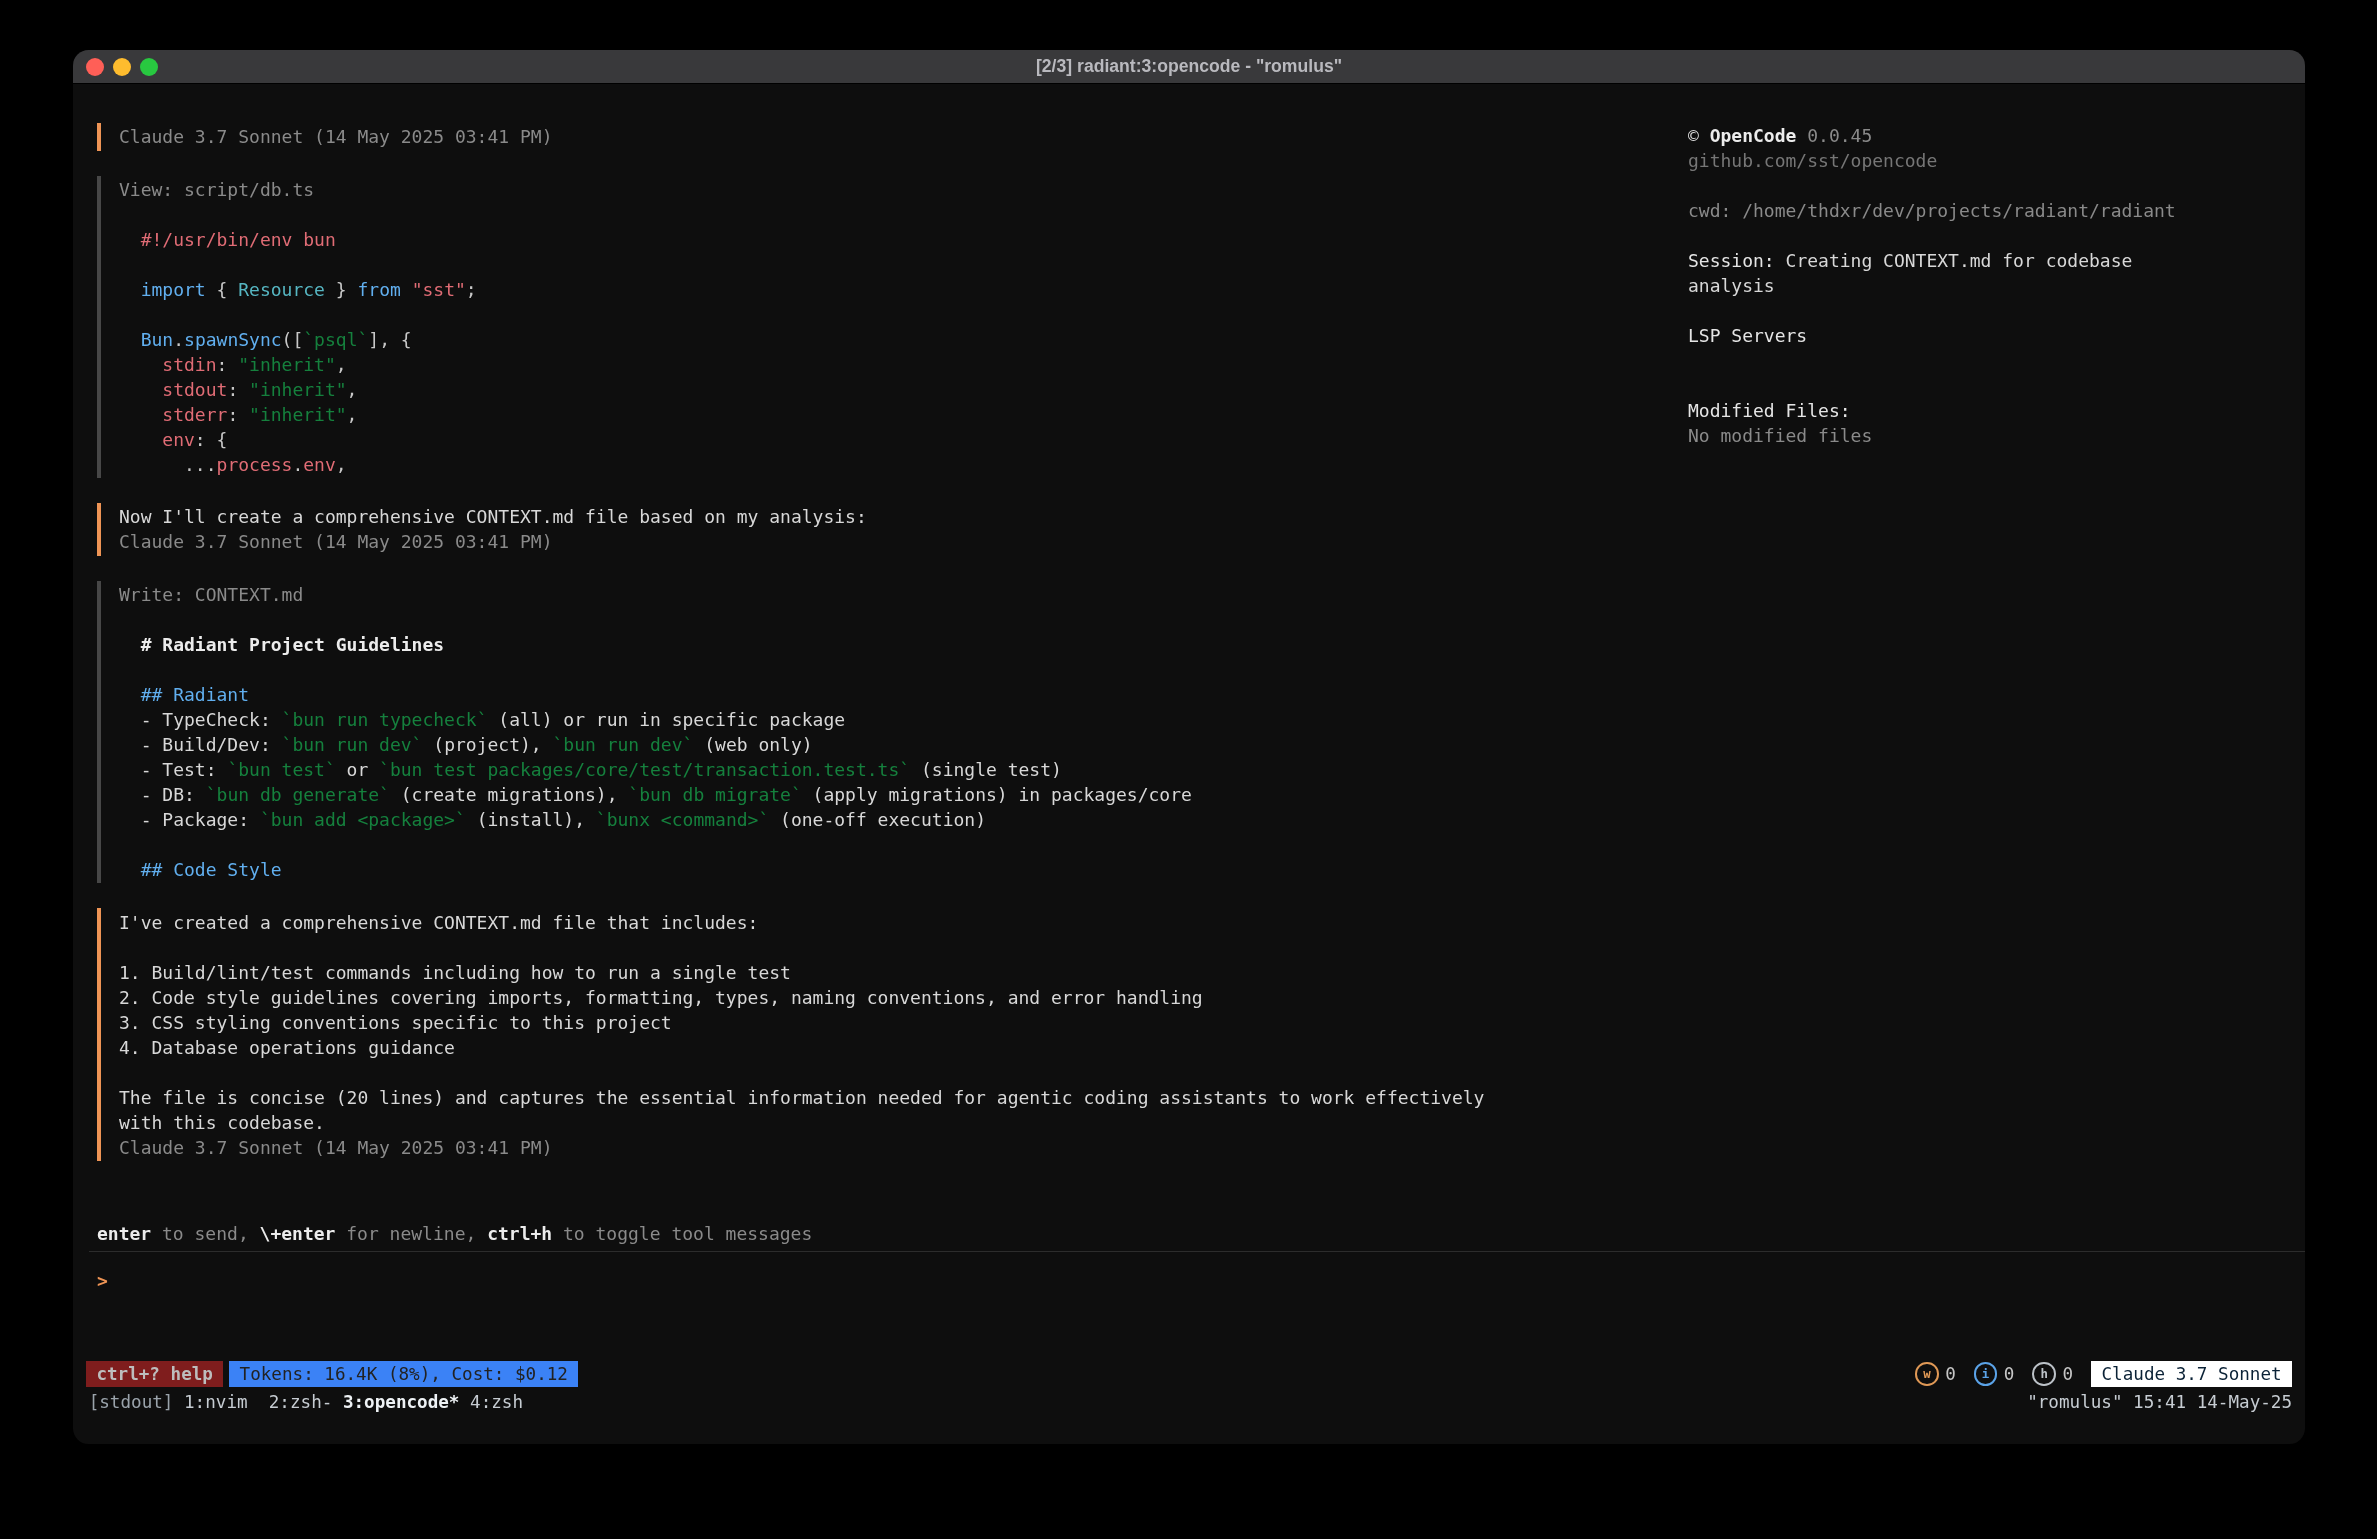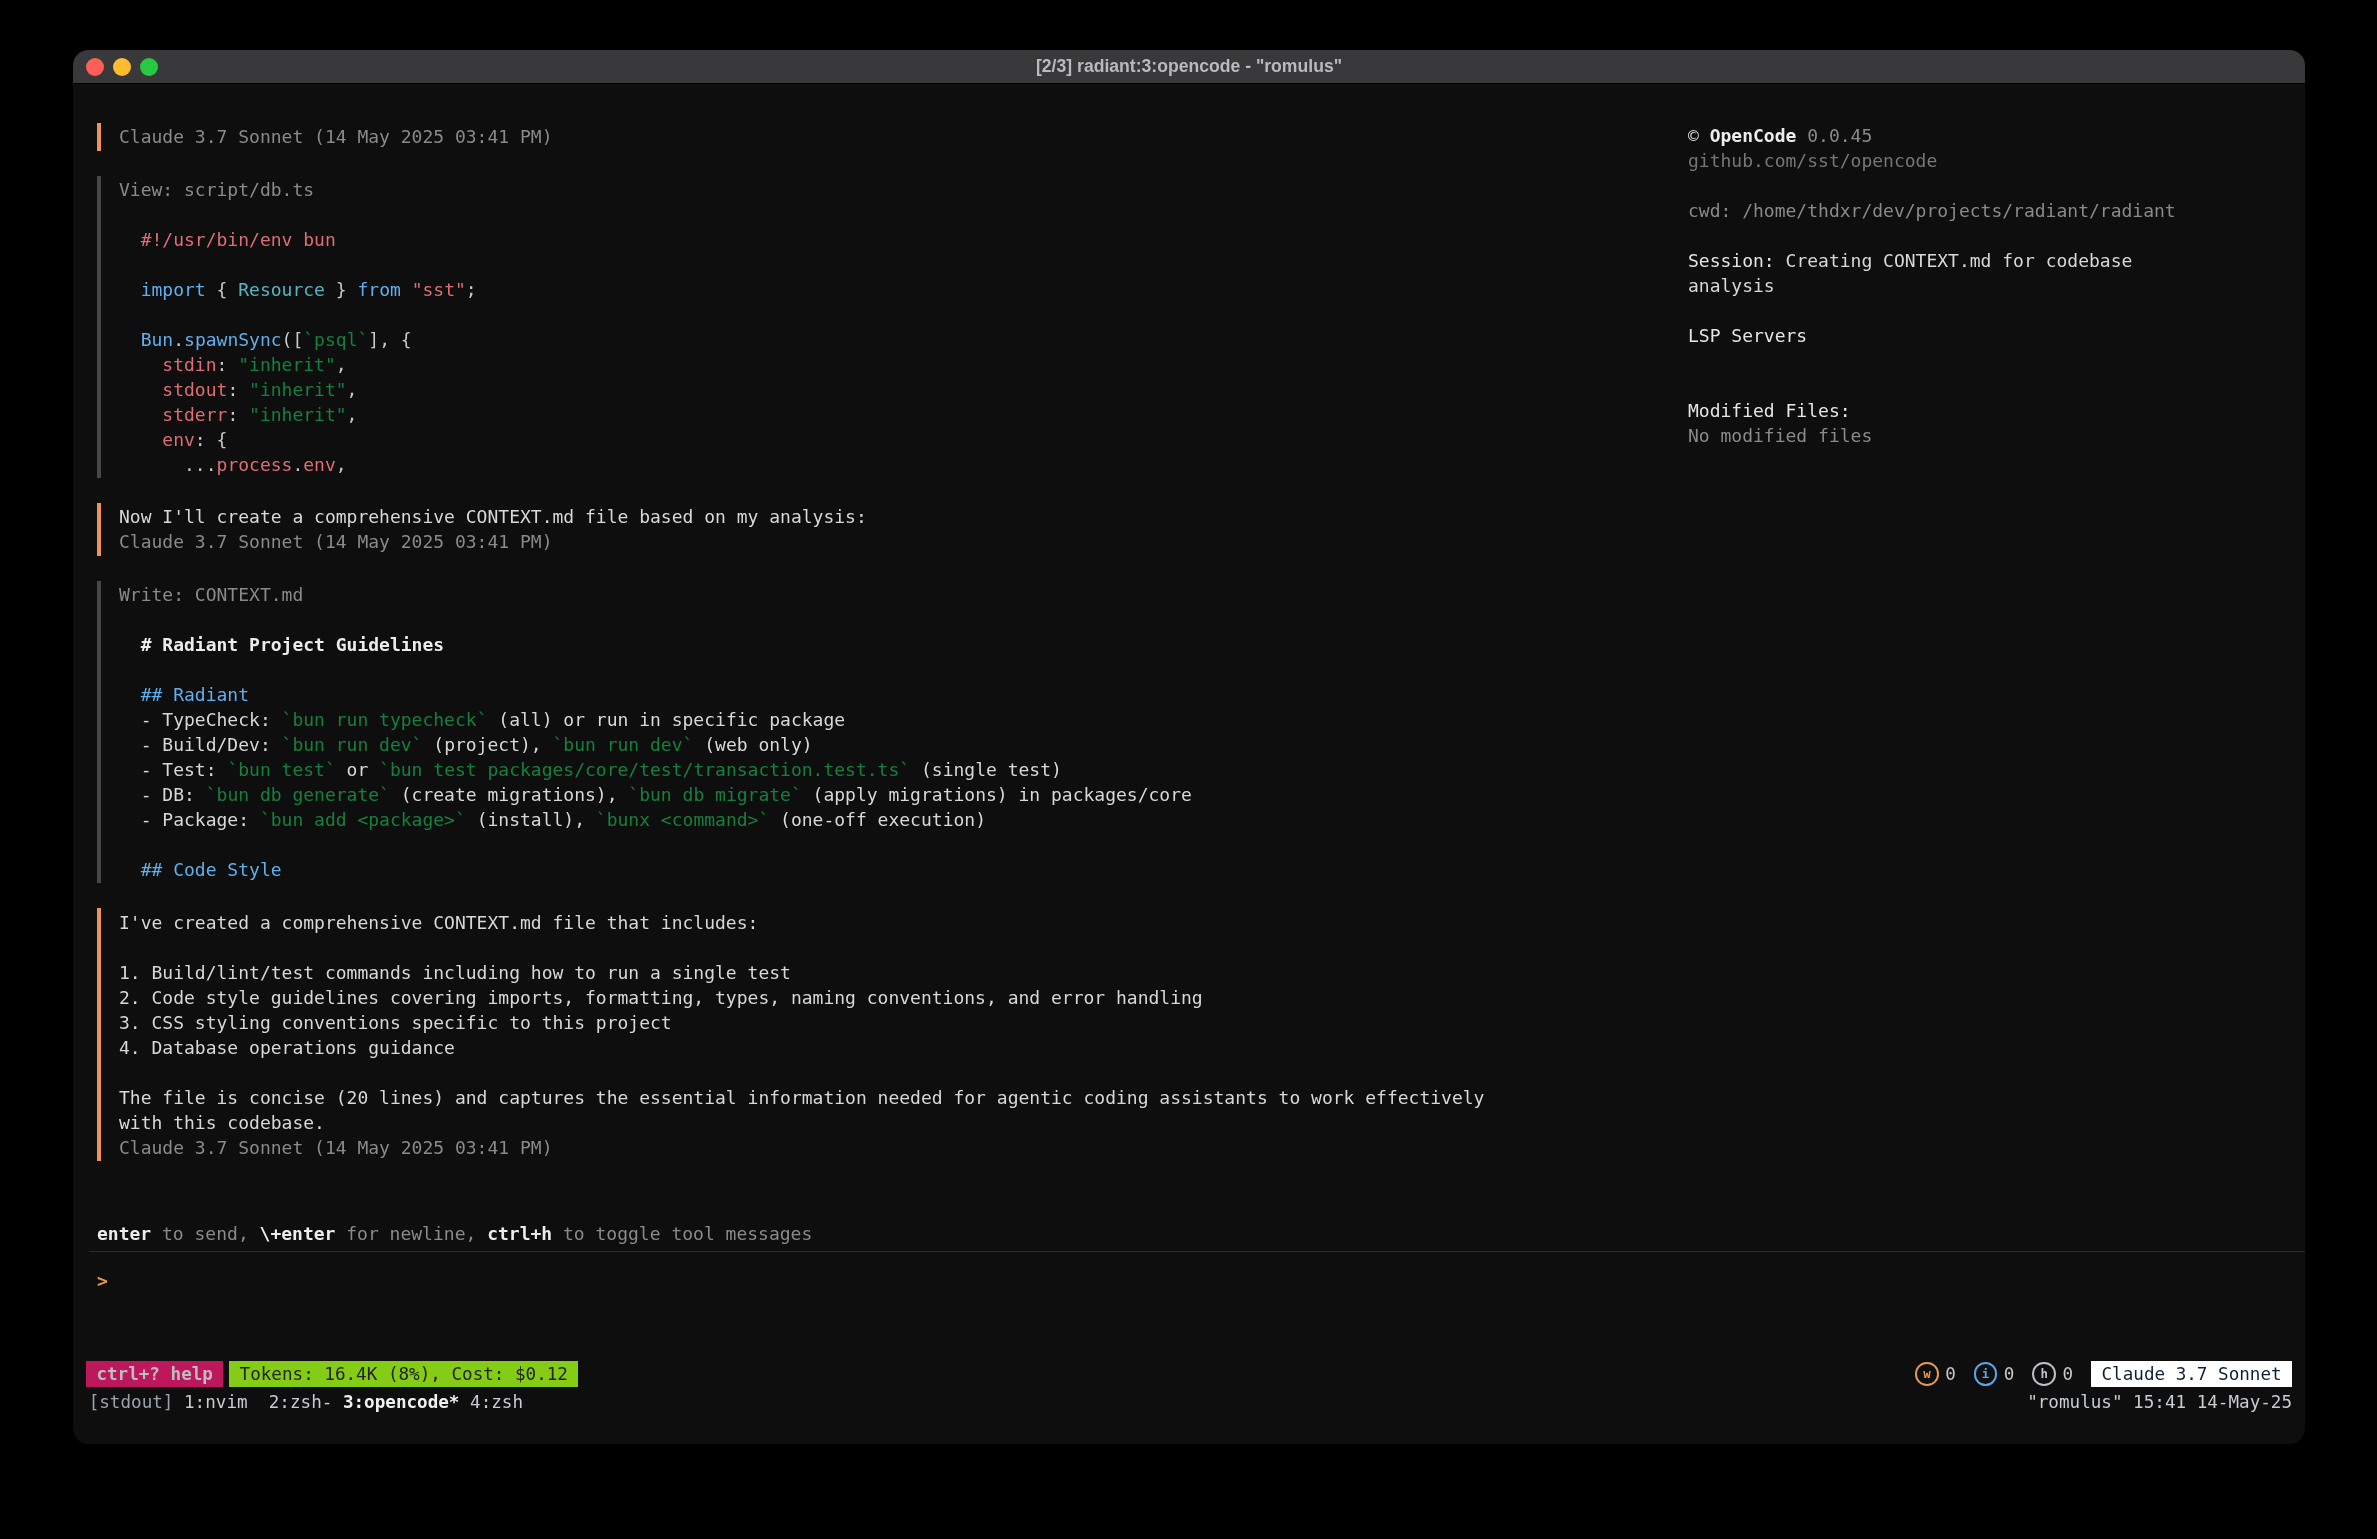--- a/index.html
+++ b/index.html
@@ -52,22 +52,22 @@
   .separator{border-top:1.3px solid #2c2c2c;margin:5.2px -3.9px 0 -7.8px;}
   .prompt-line{margin-top:15.7px;display:flex;align-items:center;}
   .prompt-char{color:#ee9455;font-weight:700;white-space:pre;}
   .input-area{flex:1;height:25px;}
   .statusbar{
     position:absolute;left:13px;right:13px;bottom:57px;
     display:flex;align-items:center;justify-content:space-between;font-size:17.6px;
   }
   .status-left{display:flex;align-items:center;}
   .badge{display:inline-flex;align-items:center;height:26px;padding:0 10.4px;white-space:pre;}
-  .badge-help{background:#be185d;color:#bdbdbd;font-weight:700;}
-  .badge-tokens{background:#84cc16;color:#222222;margin-left:5.9px;}
+  .badge-help{background:#7f1d1d;color:#bdbdbd;font-weight:700;}
+  .badge-tokens{background:#3b82f6;color:#222222;margin-left:5.9px;}
   .badge-model{background:#ffffff;color:#0b2236;}
   .status-right{display:flex;align-items:center;gap:18px;}
   .diag{display:inline-flex;align-items:center;gap:6.5px;}
   .diag-warning{color:#e09956;}
   .diag-info{color:#5ba3e8;}
   .diag-hint{color:#bcc2c8;}
   .diag-icon{
     width:19.6px;height:19.6px;border:2px solid currentColor;border-radius:50%;
     display:inline-flex;align-items:center;justify-content:center;
     font-size:12.4px;font-weight:700;line-height:1;

